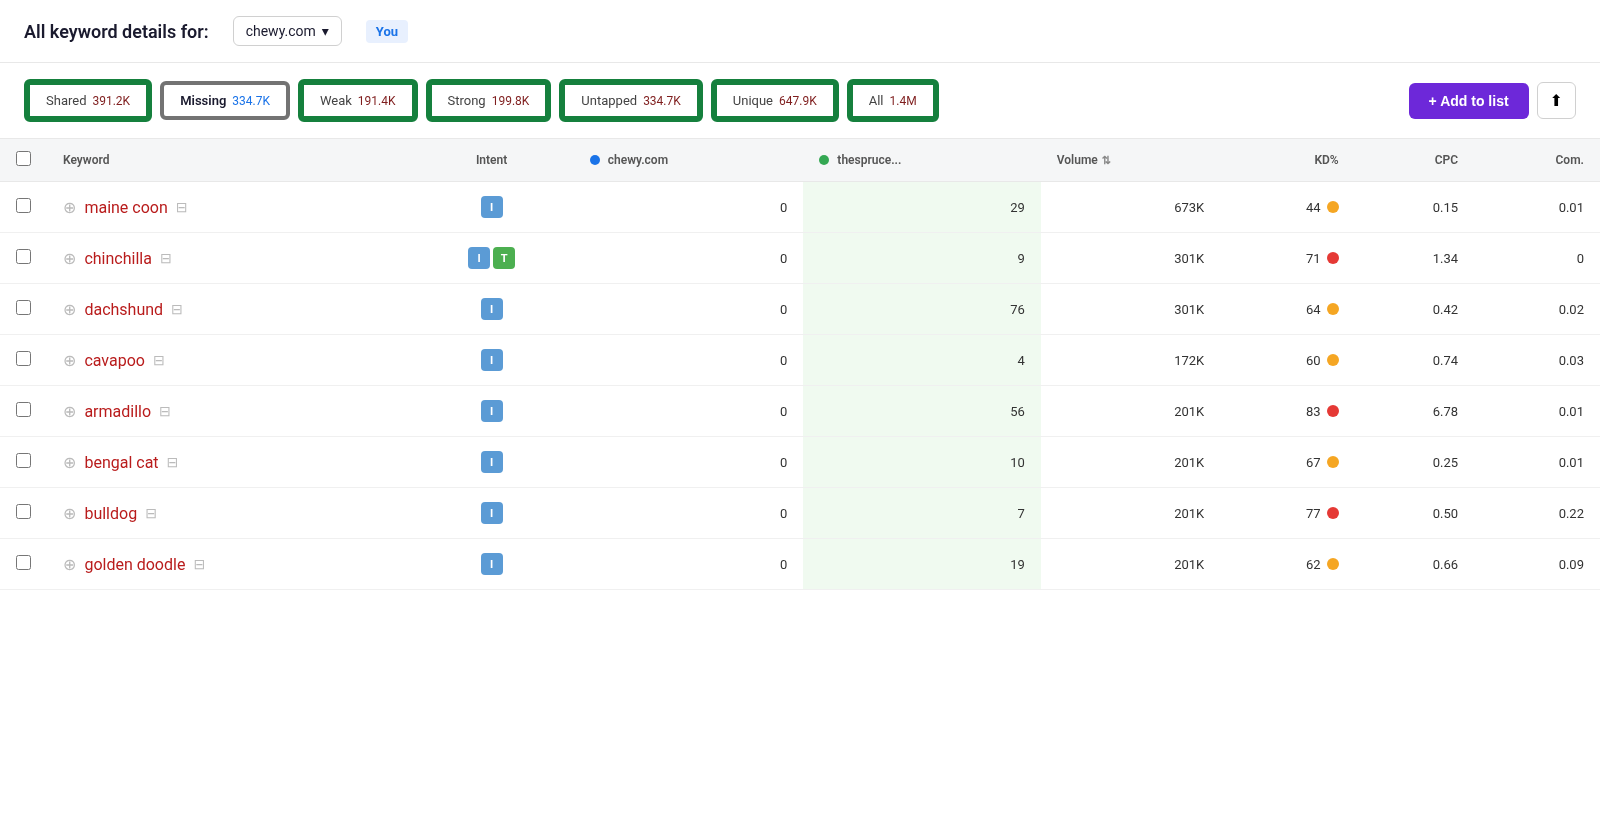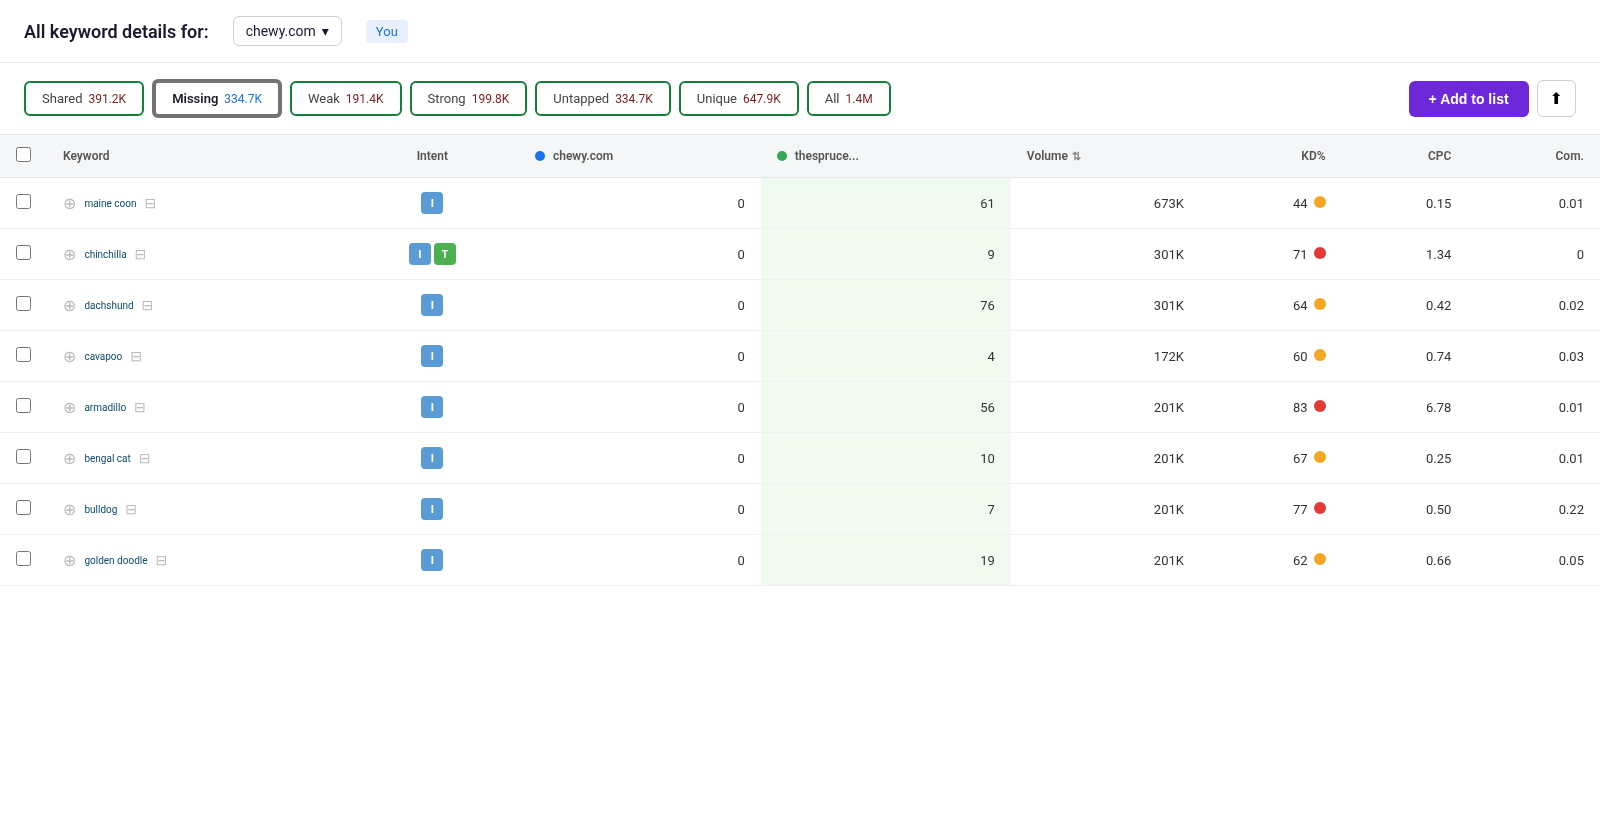--- a/index.html
+++ b/index.html
@@ -31,36 +31,36 @@
       font-size: 14px;
       cursor: pointer;
       background: #fff;
     }
     .you-badge {
       background: #e8f0fe;
       color: #1a73e8;
       border-radius: 4px;
       padding: 4px 10px;
       font-size: 13px;
-      font-weight: 400;
+      font-weight: 700;
     }
     .tabs-bar {
       display: flex;
       align-items: center;
       padding: 16px 24px;
       gap: 8px;
       border-bottom: 1px solid #e8e8e8;
     }
     .tab {
       display: flex;
       align-items: center;
       gap: 6px;
       padding: 8px 16px;
       border-radius: 6px;
-      border: 2px solid #15803d;
+      border: 6px solid #15803d;
       cursor: pointer;
       font-size: 13px;
       background: #fff;
       white-space: nowrap;
     }
     .tab.active {
       border: 4px solid #737373;
       color: #1a1a2e;
     }
     .tab-label {
@@ -125,23 +125,23 @@
     th.center, td.center {
       text-align: center;
     }
     td {
       padding: 14px 16px;
       border-bottom: 1px solid #f0f0f0;
       font-size: 13px;
       color: #333;
     }
     .keyword-link {
-      color: #0c4a6e;
+      color: #b91c1c;
       text-decoration: none;
-      font-size: 10px;
+      font-size: 16px;
     }
     .kw-cell {
       display: flex;
       align-items: center;
       gap: 8px;
     }
     .add-icon {
       color: #bbb;
       font-size: 16px;
       cursor: pointer;
@@ -168,21 +168,21 @@
       display: flex;
       align-items: center;
       gap: 3px;
       justify-content: center;
     }
     .volume-col {
       background: #f0faf0;
     }
     .kd-cell {
       display: flex;
-      align-items: flex-start;
+      align-items: center;
       gap: 6px;
       justify-content: flex-end;
     }
     .kd-dot {
       width: 12px;
       height: 12px;
       border-radius: 50%;
       display: inline-block;
       flex-shrink: 0;
     }
@@ -313,21 +313,21 @@
           <a href="#" class="keyword-link">maine coon</a>
           <span class="doc-icon">⊟</span>
         </div>
       </td>
       <td class="center">
         <div class="intent-row">
               <span class="intent-badge intent-i">I</span>
             </div>
       </td>
       <td class="right">0</td>
-      <td class="right volume-col">61</td>
+      <td class="right volume-col">29</td>
       <td class="right">673K</td>
       <td class="right">
         <div class="kd-cell">
           <span>44</span>
           <span class="kd-dot dot-orange"></span>
         </div>
       </td>
       <td class="right">0.15</td>
       <td class="right">0.01</td>
     </tr>
@@ -519,17 +519,17 @@
       <td class="right">0</td>
       <td class="right volume-col">19</td>
       <td class="right">201K</td>
       <td class="right">
         <div class="kd-cell">
           <span>62</span>
           <span class="kd-dot dot-orange"></span>
         </div>
       </td>
       <td class="right">0.66</td>
-      <td class="right">0.05</td>
+      <td class="right">0.09</td>
     </tr>
       </tbody>
   </table>
 </div>
 
 </body></html>

